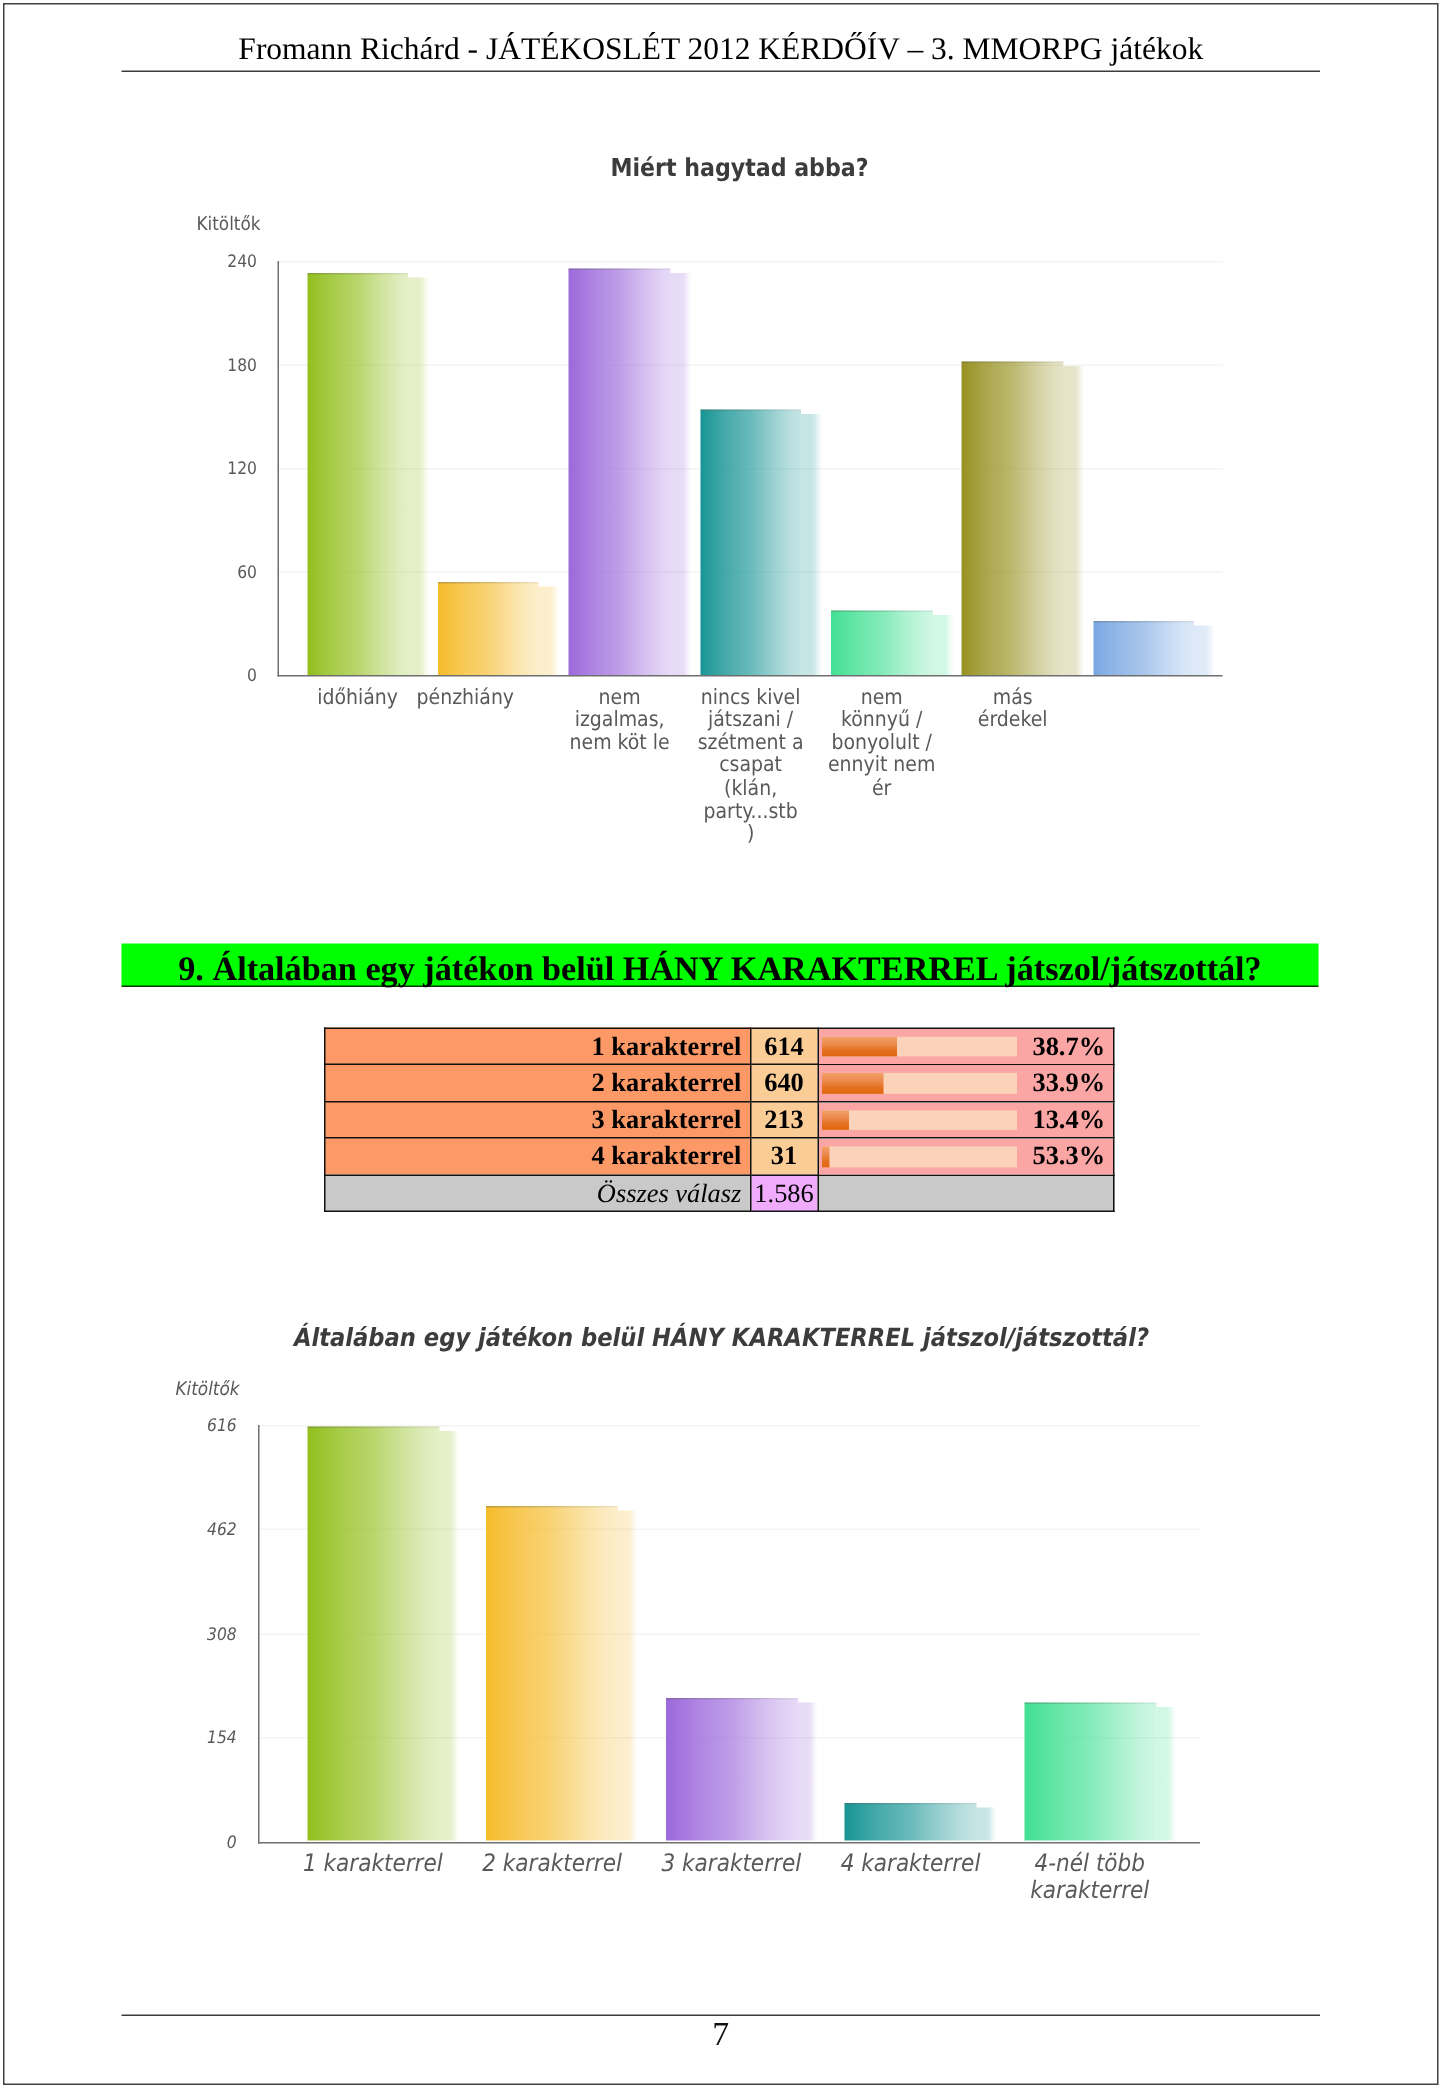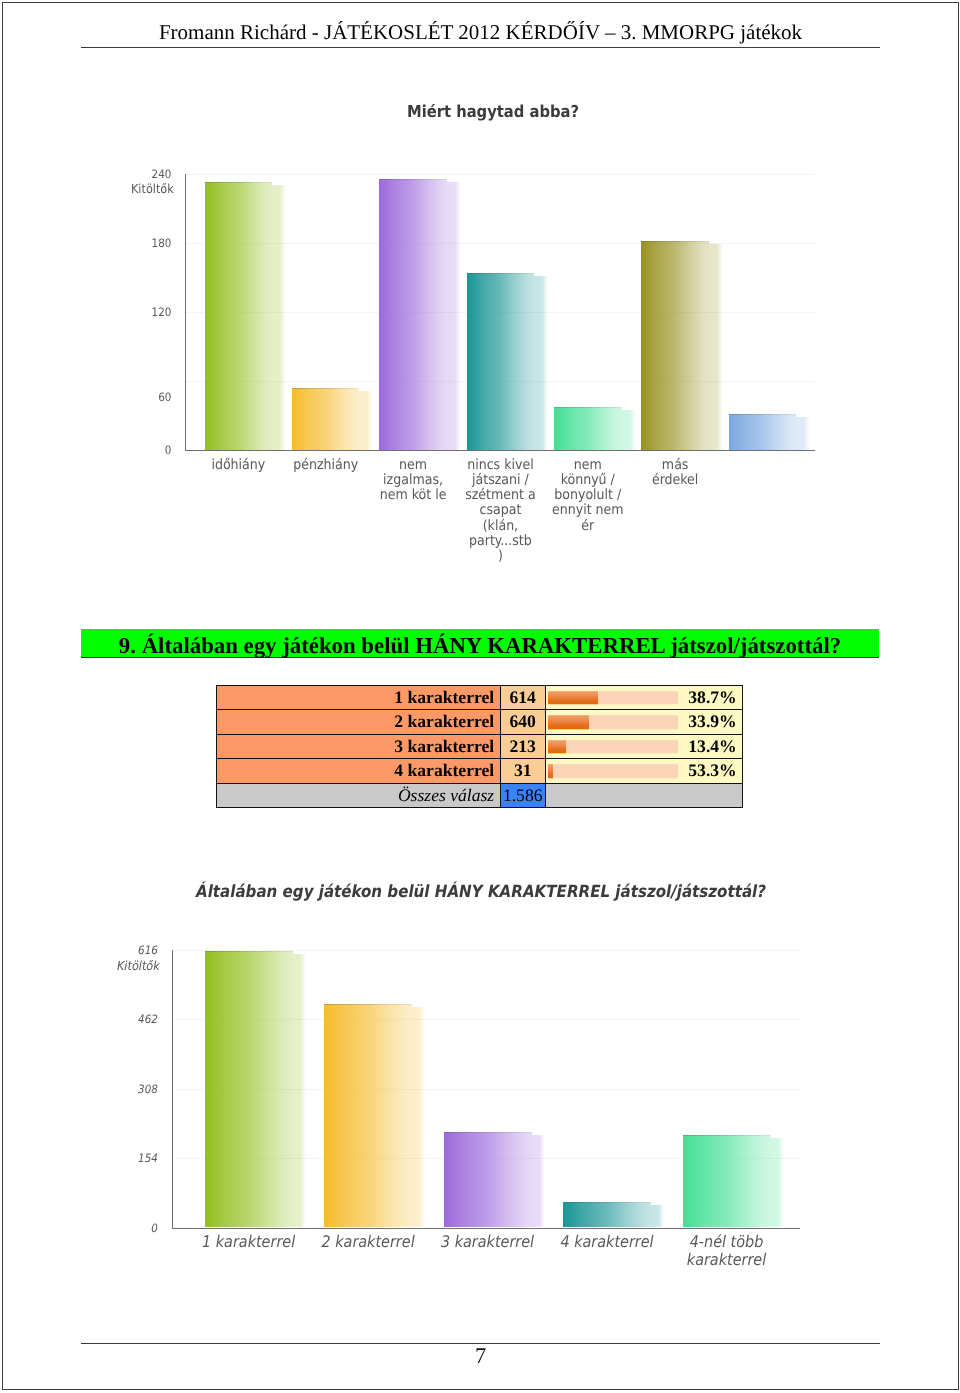--- a/index.html
+++ b/index.html
@@ -13,42 +13,42 @@
        font-size:21px;line-height:27px;color:#000;white-space:nowrap;}
   .hdr-rule{position:absolute;left:81px;top:47px;width:799px;height:0;border-top:1.1px solid #3c3c3c;}
 
   
   .ftr-rule{position:absolute;left:81px;top:1343px;width:799px;height:0;border-top:1.1px solid #3c3c3c;}
   .ftr-num{position:absolute;left:81px;top:1344px;width:799px;text-align:center;font-size:22.5px;line-height:23px;color:#111;}
 
   
   .gchart{position:absolute;font-family:"DejaVu Sans",sans-serif;font-stretch:condensed;color:#58595b;}
   .gtitle{position:absolute;text-align:center;font-weight:bold;color:#3c3c3c;}
-  .gyaxis-name{position:absolute;font-size:12.5px;color:#58595b;white-space:nowrap;margin-top:40px;}
+  .gyaxis-name{position:absolute;font-size:12.5px;color:#58595b;white-space:nowrap;}
   .gytick{position:absolute;right:0;text-align:right;font-size:11.5px;color:#58595b;
           transform:translateY(-50%);white-space:nowrap;}
   .gline{position:absolute;left:0;height:0;border-top:1px solid #f4f4f4;}
   .gaxisx{position:absolute;left:0;height:0;border-top:1.2px solid #6f6f6f;}
   .gaxisy{position:absolute;top:0;width:0;border-left:1.2px solid #6f6f6f;}
   .gbar{position:absolute;bottom:0;}
   .gshadow{position:absolute;bottom:0;}
   .gxlab{position:absolute;font-size:14px;line-height:15px;color:#58595b;}
 
   
   .qbanner{position:absolute;background:#00FF00;border-bottom:1.6px solid #063a06;
            font-weight:bold;font-size:22.8px;line-height:33.5px;text-align:center;color:#000;white-space:nowrap;}
 
   
   .atable{position:absolute;border-collapse:collapse;table-layout:fixed;border:1.6px solid #111;}
   .atable td{border:0.9px solid #111;padding:0;height:23.5px;line-height:23.5px;vertical-align:middle;}
   .atable td.c-label{background:#FD9966;text-align:right;font-weight:bold;font-size:17.6px;padding-right:5.5px;color:#000;white-space:nowrap;}
   .atable td.c-count{background:#FBCD96;text-align:center;font-weight:bold;font-size:17.6px;color:#000;}
-  .atable td.c-bar{background:#fef9c3;position:relative;}
+  .atable td.c-bar{background:#fca5a5;position:relative;}
   .atable td.c-total-label{background:#C9C9C9;text-align:right;font-style:italic;font-size:17.6px;padding-right:5.5px;color:#000;}
-  .atable td.c-total-count{background:#3b82f6;text-align:center;font-size:17.6px;color:#000;margin-top:44px;}
+  .atable td.c-total-count{background:#f0abfc;text-align:center;font-size:17.6px;color:#000;margin-top:44px;}
   .atable td.c-total-bar{background:#C9C9C9;}
   .barwrap{position:absolute;left:2.5px;top:50%;transform:translateY(-50%);height:13.5px;}
   .bartrack{position:absolute;left:0;top:0;height:13.5px;background:#FBD3B8;}
   .barfill{position:absolute;left:0;top:0;height:13.5px;
            background:linear-gradient(180deg,#F2A06A 0%,#ED8C50 35%,#E4701F 70%,#E2660F 100%);}
   .pct{position:absolute;right:5.5px;top:50%;transform:translateY(-50%);font-weight:bold;font-size:17.6px;color:#000;}
 </style>
 </head>
 <body>
 
@@ -56,21 +56,21 @@
   <div class="frame"></div>
 
   <div class="hdr">Fromann Richárd - JÁTÉKOSLÉT 2012 KÉRDŐÍV – 3. MMORPG játékok</div>
   <div class="hdr-rule"></div>
 
   <div id="chart1" class="gchart" style="left: 110px; top: 90px; width: 760px; height: 510px;">
       <div class="gtitle" style="left:3px;top:14px;width:760px;font-size:16.4px;line-height:16.4px;">Miért hagytad abba?</div>
       <div class="gyaxis-name" style="left:21px;top:51px;">Kitöltők</div>
       <div class="gytick" style="left:0;top:360px;width:61.3px;">0</div>
       <div class="gline" style="left:75px;top:291px;width:630px;"></div>
-      <div class="gytick" style="left:0;top:307px;width:61.3px;">60</div>
+      <div class="gytick" style="left:0;top:291px;width:61.3px;">60</div>
       <div class="gline" style="left:75px;top:222px;width:630px;"></div>
       <div class="gytick" style="left:0;top:222px;width:61.3px;">120</div>
       <div class="gline" style="left:75px;top:153px;width:630px;"></div>
       <div class="gytick" style="left:0;top:153px;width:61.3px;">180</div>
       <div class="gline" style="left:75px;top:84px;width:630px;"></div>
       <div class="gytick" style="left:0;top:84px;width:61.3px;">240</div>
       <div class="gaxisy" style="left:75px;top:84px;height:277px;"></div>
       <div class="gaxisx" style="left:75px;top:360px;width:630px;"></div>
       <div class="gshadow" style="left:162.1px;top:95.05000000000001px;width:14px;height:264.95px;background:linear-gradient(90deg,rgba(147,192,31,0.25) 0%,rgba(147,192,31,0.245) 45%,rgba(147,192,31,0.22) 62%,rgba(147,192,31,0.09) 82%,rgba(147,192,31,0) 100%);"></div>
       <div class="gbar" style="left:94.6px;top:92.05000000000001px;width:67.5px;height:267.95px;background:linear-gradient(90deg,rgba(147,192,31,1) 0%,rgba(147,192,31,0.995) 2%,rgba(147,192,31,0.82) 24%,rgba(147,192,31,0.655) 50%,rgba(147,192,31,0.44) 73%,rgba(147,192,31,0.3) 90%,rgba(147,192,31,0.25) 100%);"></div>
@@ -87,21 +87,21 @@
       <div class="gshadow" style="left:511.53999999999996px;top:320.45px;width:14px;height:39.550000000000004px;background:linear-gradient(90deg,rgba(67,224,148,0.25) 0%,rgba(67,224,148,0.245) 45%,rgba(67,224,148,0.22) 62%,rgba(67,224,148,0.09) 82%,rgba(67,224,148,0) 100%);"></div>
       <div class="gbar" style="left:444.03999999999996px;top:317.45px;width:67.5px;height:42.550000000000004px;background:linear-gradient(90deg,rgba(67,224,148,1) 0%,rgba(67,224,148,0.995) 2%,rgba(67,224,148,0.82) 24%,rgba(67,224,148,0.655) 50%,rgba(67,224,148,0.44) 73%,rgba(67,224,148,0.3) 90%,rgba(67,224,148,0.25) 100%);"></div>
       <div style="position:absolute;left:444.03999999999996px;top:317.45px;width:67.5px;height:1px;background:linear-gradient(90deg,rgba(90,92,86,0.34) 0%,rgba(90,92,86,0.28) 25%,rgba(90,92,86,0.2) 55%,rgba(90,92,86,0.13) 80%,rgba(90,92,86,0.08) 100%);"></div>
       <div class="gshadow" style="left:598.9px;top:153.70000000000002px;width:14px;height:206.29999999999998px;background:linear-gradient(90deg,rgba(153,147,36,0.25) 0%,rgba(153,147,36,0.245) 45%,rgba(153,147,36,0.22) 62%,rgba(153,147,36,0.09) 82%,rgba(153,147,36,0) 100%);"></div>
       <div class="gbar" style="left:531.4px;top:150.70000000000002px;width:67.5px;height:209.29999999999998px;background:linear-gradient(90deg,rgba(153,147,36,1) 0%,rgba(153,147,36,0.995) 2%,rgba(153,147,36,0.82) 24%,rgba(153,147,36,0.655) 50%,rgba(153,147,36,0.44) 73%,rgba(153,147,36,0.3) 90%,rgba(153,147,36,0.25) 100%);"></div>
       <div style="position:absolute;left:531.4px;top:150.70000000000002px;width:67.5px;height:1px;background:linear-gradient(90deg,rgba(90,92,86,0.34) 0%,rgba(90,92,86,0.28) 25%,rgba(90,92,86,0.2) 55%,rgba(90,92,86,0.13) 80%,rgba(90,92,86,0.08) 100%);"></div>
       <div class="gshadow" style="left:686.26px;top:327.35px;width:14px;height:32.650000000000006px;background:linear-gradient(90deg,rgba(123,168,226,0.25) 0%,rgba(123,168,226,0.245) 45%,rgba(123,168,226,0.22) 62%,rgba(123,168,226,0.09) 82%,rgba(123,168,226,0) 100%);"></div>
       <div class="gbar" style="left:618.76px;top:324.35px;width:67.5px;height:35.650000000000006px;background:linear-gradient(90deg,rgba(123,168,226,1) 0%,rgba(123,168,226,0.995) 2%,rgba(123,168,226,0.82) 24%,rgba(123,168,226,0.655) 50%,rgba(123,168,226,0.44) 73%,rgba(123,168,226,0.3) 90%,rgba(123,168,226,0.25) 100%);"></div>
       <div style="position:absolute;left:618.76px;top:324.35px;width:67.5px;height:1px;background:linear-gradient(90deg,rgba(90,92,86,0.34) 0%,rgba(90,92,86,0.28) 25%,rgba(90,92,86,0.2) 55%,rgba(90,92,86,0.13) 80%,rgba(90,92,86,0.08) 100%);"></div>
       <div class="gxlab" style="left:80.35px;top:367.5px;width:96px;text-align:center;font-size:14px;line-height:15.3px;">időhiány</div>
-      <div class="gxlab" style="left:167.70999999999998px;top:367.5px;width:96px;text-align:center;font-size:14px;line-height:15.3px;">pénzhiány</div>
+      <div class="gxlab" style="left:167.70999999999998px;top:367.5px;width:96px;text-align:left;font-size:14px;line-height:15.3px;">pénzhiány</div>
       <div class="gxlab" style="left:255.07px;top:367.5px;width:96px;text-align:center;font-size:14px;line-height:15.3px;">nem<br>izgalmas,<br>nem köt le</div>
       <div class="gxlab" style="left:342.42999999999995px;top:367.5px;width:96px;text-align:center;font-size:14px;line-height:15.3px;">nincs kivel<br>játszani /<br>szétment a<br>csapat<br>(klán,<br>party...stb<br>)</div>
       <div class="gxlab" style="left:429.78999999999996px;top:367.5px;width:96px;text-align:center;font-size:14px;line-height:15.3px;">nem<br>könnyű /<br>bonyolult /<br>ennyit nem<br>ér</div>
       <div class="gxlab" style="left:517.15px;top:367.5px;width:96px;text-align:center;font-size:14px;line-height:15.3px;">más<br>érdekel</div>
     </div>
 
   <div class="qbanner" style="left:81px;top:629px;width:798px;height:28px;">9. Általában egy játékon belül HÁNY KARAKTERREL játszol/játszottál?</div>
 
   <div id="answer-table-host">
       <table class="atable" style="left:215.7px;top:684.8px;width:527.5px;">

